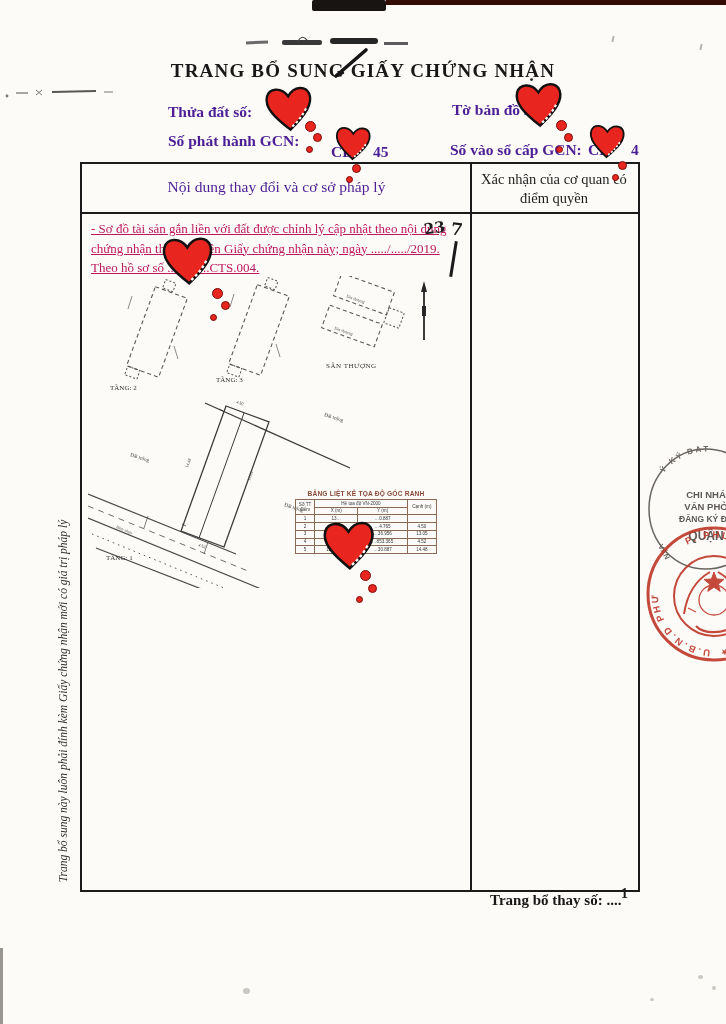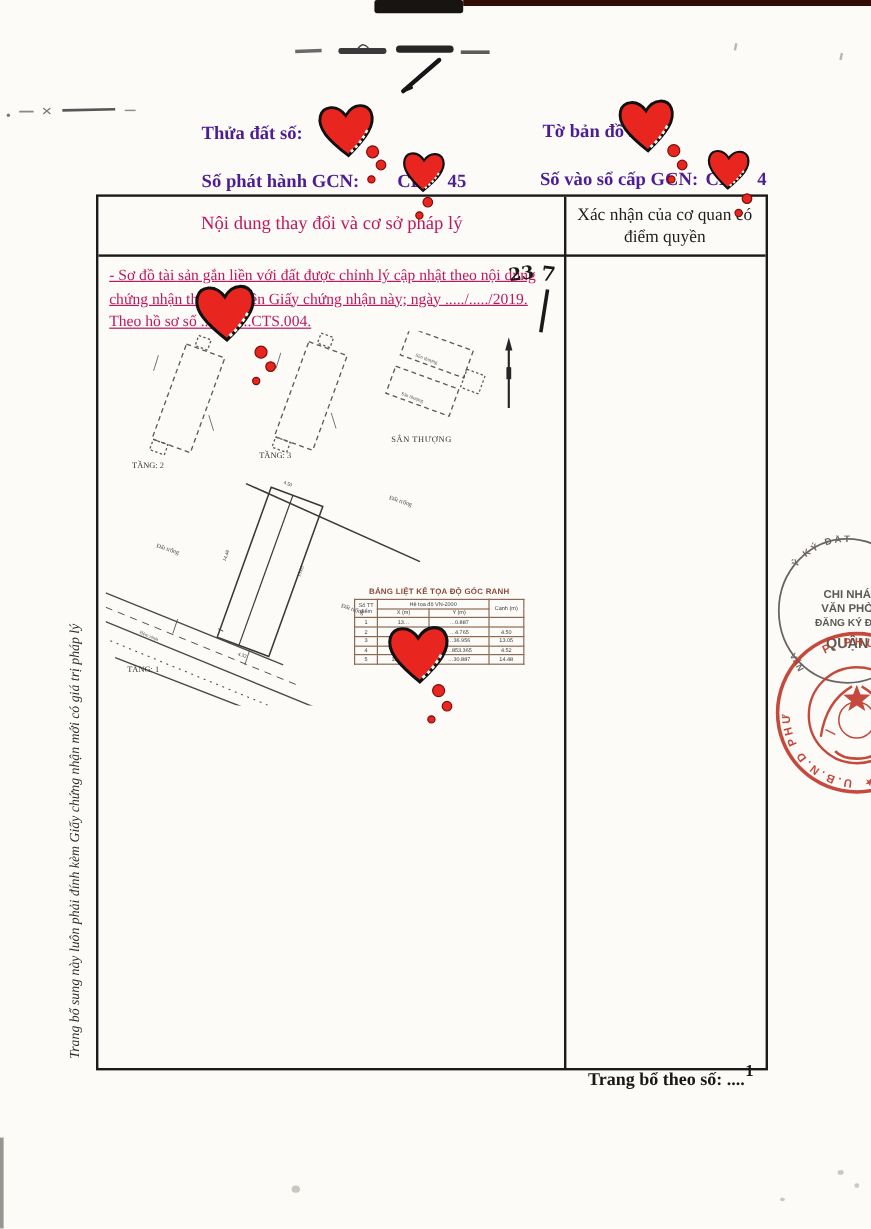--- a/index.html
+++ b/index.html
@@ -8,21 +8,21 @@
   .abs{position:absolute;}
 
   
   .doc-title{left:0;top:60px;width:726px;text-align:center;font-size:19px;font-weight:bold;letter-spacing:1.2px;color:#181818;}
   .fld{font-size:15.5px;font-weight:bold;color:#4c1d95;}
 
   
   .main-table{left:80px;top:162px;width:556px;height:726px;border:2px solid #1b1b1b;}
   .col-divider{left:388px;top:0;width:0;height:100%;border-left:2px solid #1b1b1b;}
   .header-divider{left:0;top:48px;width:100%;border-top:2px solid #1b1b1b;}
-  .left-header{left:0;top:14px;width:389px;text-align:center;font-size:15.5px;color:#be185d;}
+  .left-header{left:0;top:14px;width:389px;text-align:center;font-size:15.5px;color:#4c1d95;}
   .right-header{left:390px;top:6px;width:164px;text-align:center;font-size:14.5px;line-height:19px;color:#1e1e1e;}
   .para{left:9px;top:55px;width:378px;font-size:13px;line-height:19.5px;color:#be185d;text-decoration:underline;}
   .para span{display:block;}
 
   
   .hw{font-family:"DejaVu Serif",serif;font-weight:bold;color:#1a1a1a;}
   .hw-day{left:424px;top:219px;font-size:15px;transform:rotate(-8deg);}
   .hw-month{left:451px;top:219px;font-size:17px;transform:rotate(7deg);}
   .hw-tail{left:452px;top:241px;width:2.5px;height:36px;background:#1a1a1a;transform:rotate(9deg);}
 
@@ -73,24 +73,25 @@
     <path d="M336 76 l7 -3" stroke="#161616" stroke-width="2.4" stroke-linecap="round"></path>
     <line x1="16" y1="93" x2="28" y2="93" stroke="#8a8a8a" stroke-width="1.5"></line>
     <path d="M36 90 l6 5 m0 -5 l-6 5" stroke="#777" stroke-width="1"></path>
     <line x1="52" y1="92" x2="96" y2="91" stroke="#565656" stroke-width="2.2"></line>
     <line x1="104" y1="92" x2="113" y2="92" stroke="#8b8b8b" stroke-width="1.2"></line>
     <circle cx="7" cy="96" r="1.4" fill="#777"></circle>
     <rect x="612" y="36" width="2" height="6" fill="#8a8a8a" opacity=".6" transform="rotate(12 613 39)"></rect>
     <rect x="700" y="44" width="2" height="6" fill="#8a8a8a" opacity=".6" transform="rotate(12 701 47)"></rect>
   </svg>
 
+  <div class="abs doc-title">TRANG BỔ SUNG GIẤY CHỨNG NHẬN</div>
 
   <div class="abs fld" style="left:168px;top:103px">Thửa đất số:</div>
   <div class="abs fld" style="left:452px;top:101px">Tờ bản đồ số:</div>
-  <div class="abs fld" style="left:168px;top:143px">Số phát hành GCN:</div>
+  <div class="abs fld" style="left:168px;top:132px">Số phát hành GCN:</div>
   <div class="abs fld" style="left:331px;top:143px">CE</div>
   <div class="abs fld" style="left:373px;top:143px">45</div>
   <div class="abs fld" style="left:450px;top:141px">Số vào sổ cấp GCN:</div>
   <div class="abs fld" style="left:588px;top:141px">CH</div>
   <div class="abs fld" style="left:631px;top:141px">4</div>
 
   <div class="abs main-table">
     <div class="abs col-divider"></div>
     <div class="abs header-divider"></div>
     <div class="abs left-header">Nội dung thay đổi và cơ sở pháp lý</div>
@@ -298,21 +299,21 @@
       <path d="M 70 110 a 20 11 0 0 0 36 0" stroke-width="2.2"></path>
       <circle cx="88" cy="84" r="15" stroke-width="1.3"></circle>
       <path d="M 88 56 l 2.6 7 7.4 .4 -5.8 4.8 2 7.2 -6.2 -4.2 -6.2 4.2 2 -7.2 -5.8 -4.8 7.4 -.4 Z" fill="#c03a2c" stroke-width="1"></path>
       <line x1="62" y1="92" x2="70" y2="96" stroke-width="1.2"></line>
       <line x1="114" y1="92" x2="106" y2="96" stroke-width="1.2"></line>
     </g>
   </svg>
 
   <div class="abs side-note">Trang bổ sung này luôn phải đính kèm Giấy chứng nhận mới có giá trị pháp lý</div>
 
-  <div class="abs footer-label">Trang bổ theo số: ....</div>
+  <div class="abs footer-label">Trang bổ thay số: ....</div>
   <div class="abs footer-num">1</div>
 
   <div class="abs edge-sliver"></div>
   <div class="speck" style="left:243px;top:988px;width:7px;height:6px"></div>
   <div class="speck" style="left:698px;top:975px;width:5px;height:4px"></div>
   <div class="speck" style="left:712px;top:986px;width:4px;height:4px"></div>
   <div class="speck" style="left:650px;top:998px;width:4px;height:3px"></div>
 
 </div>
 

